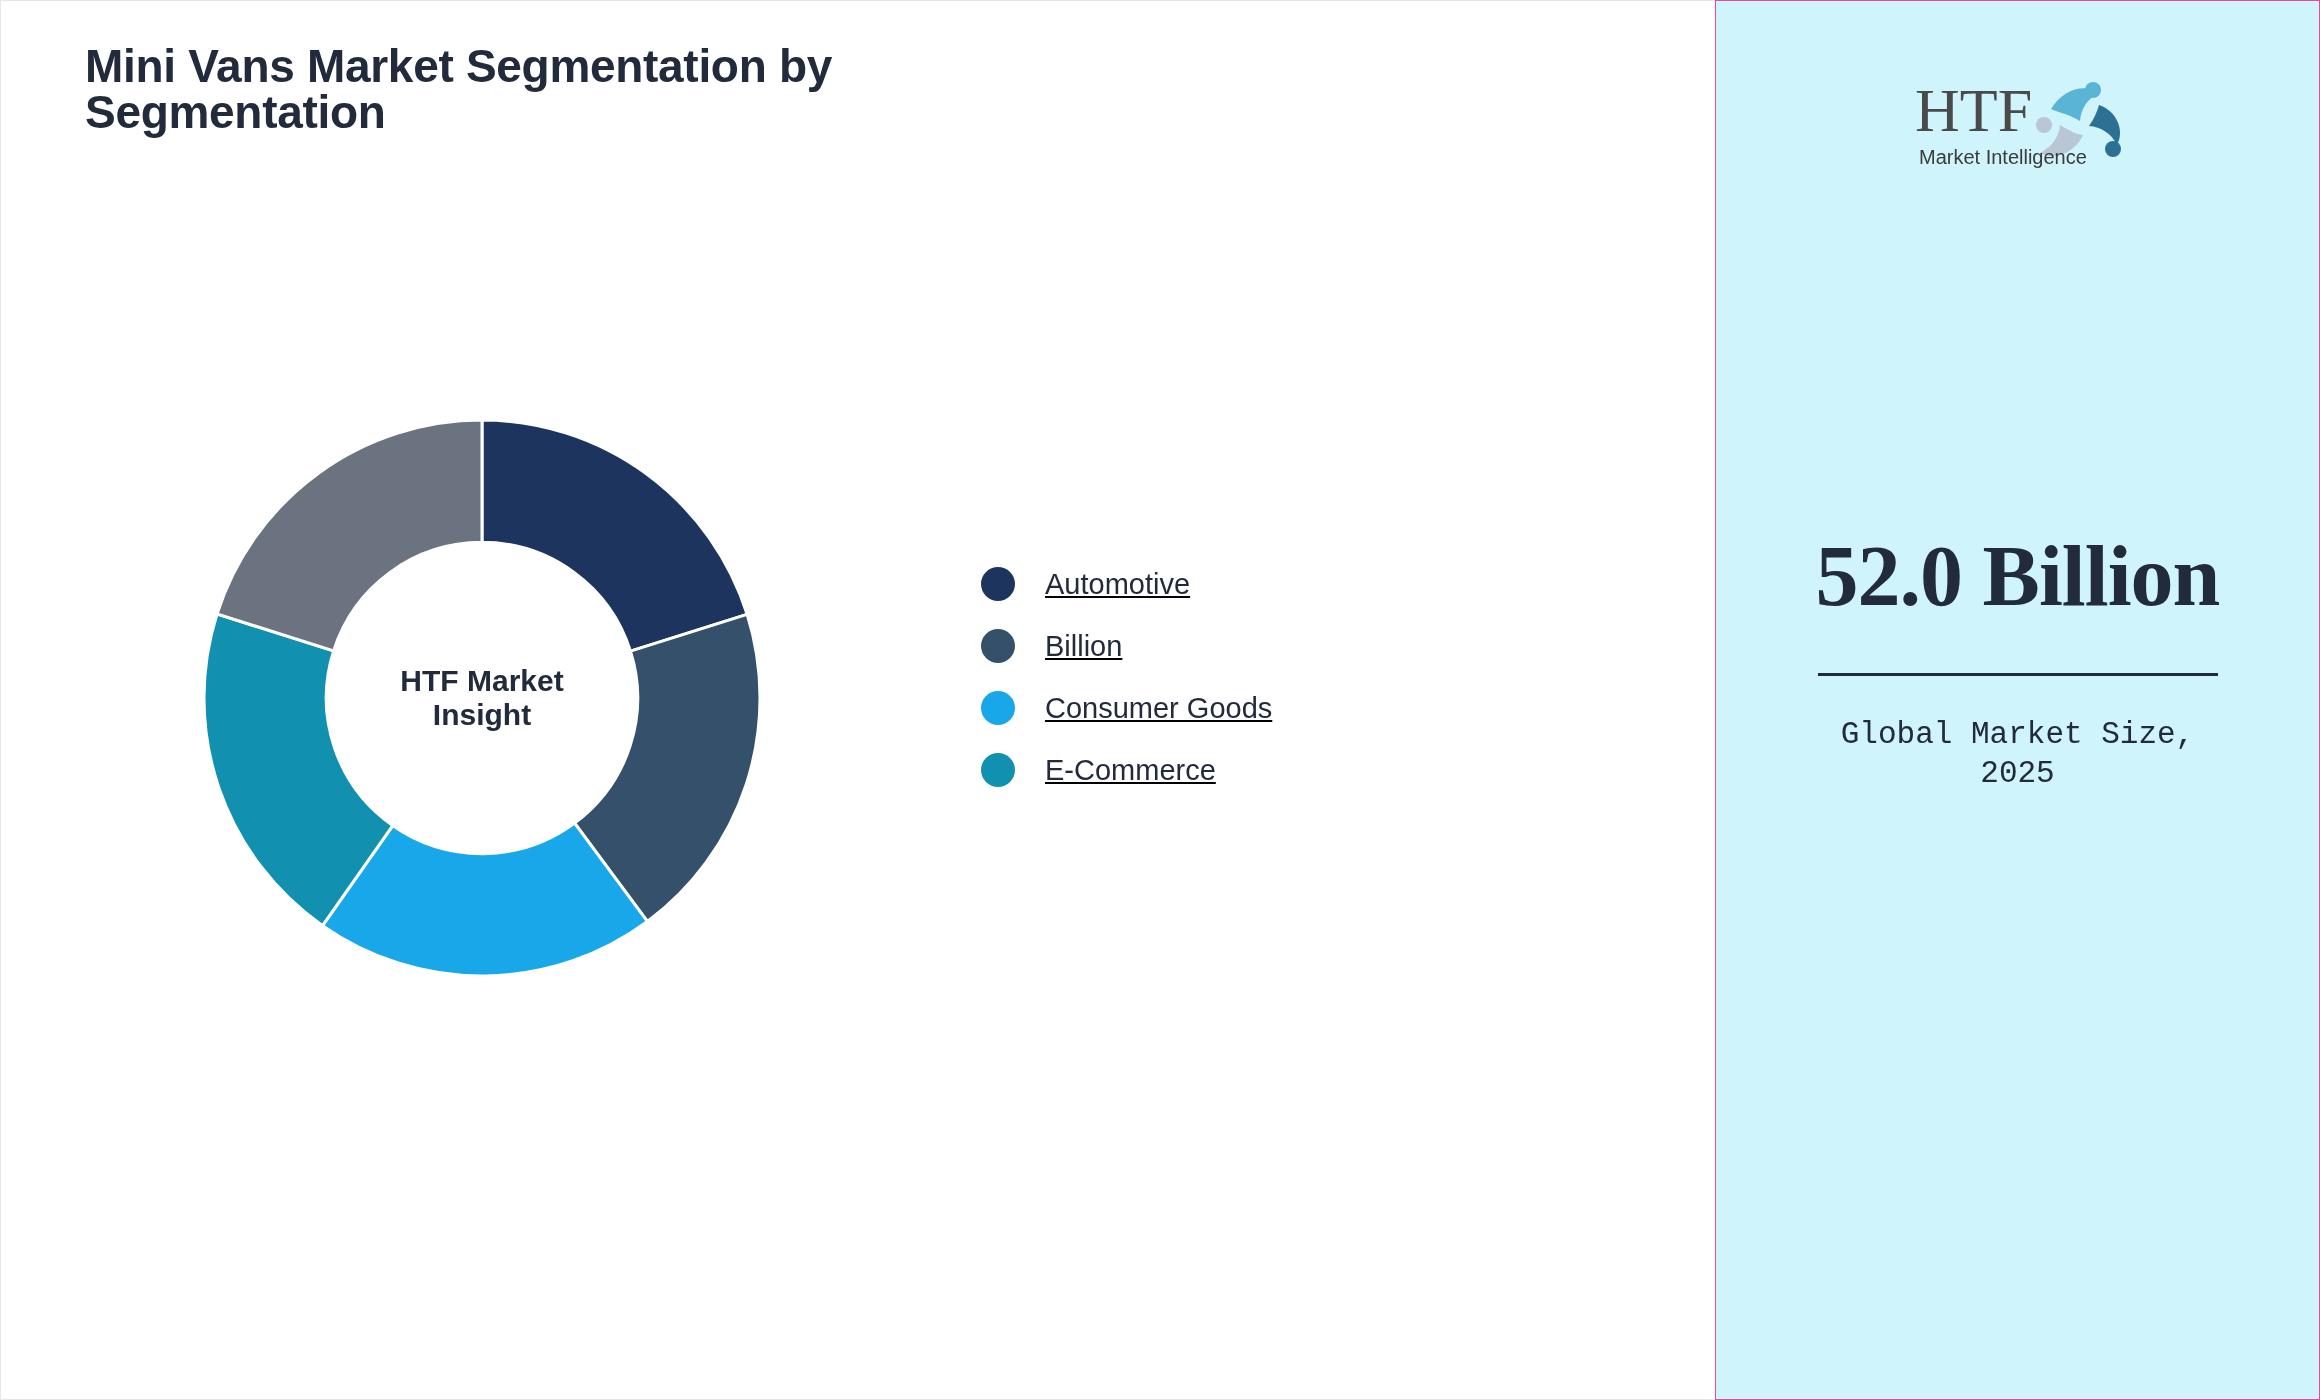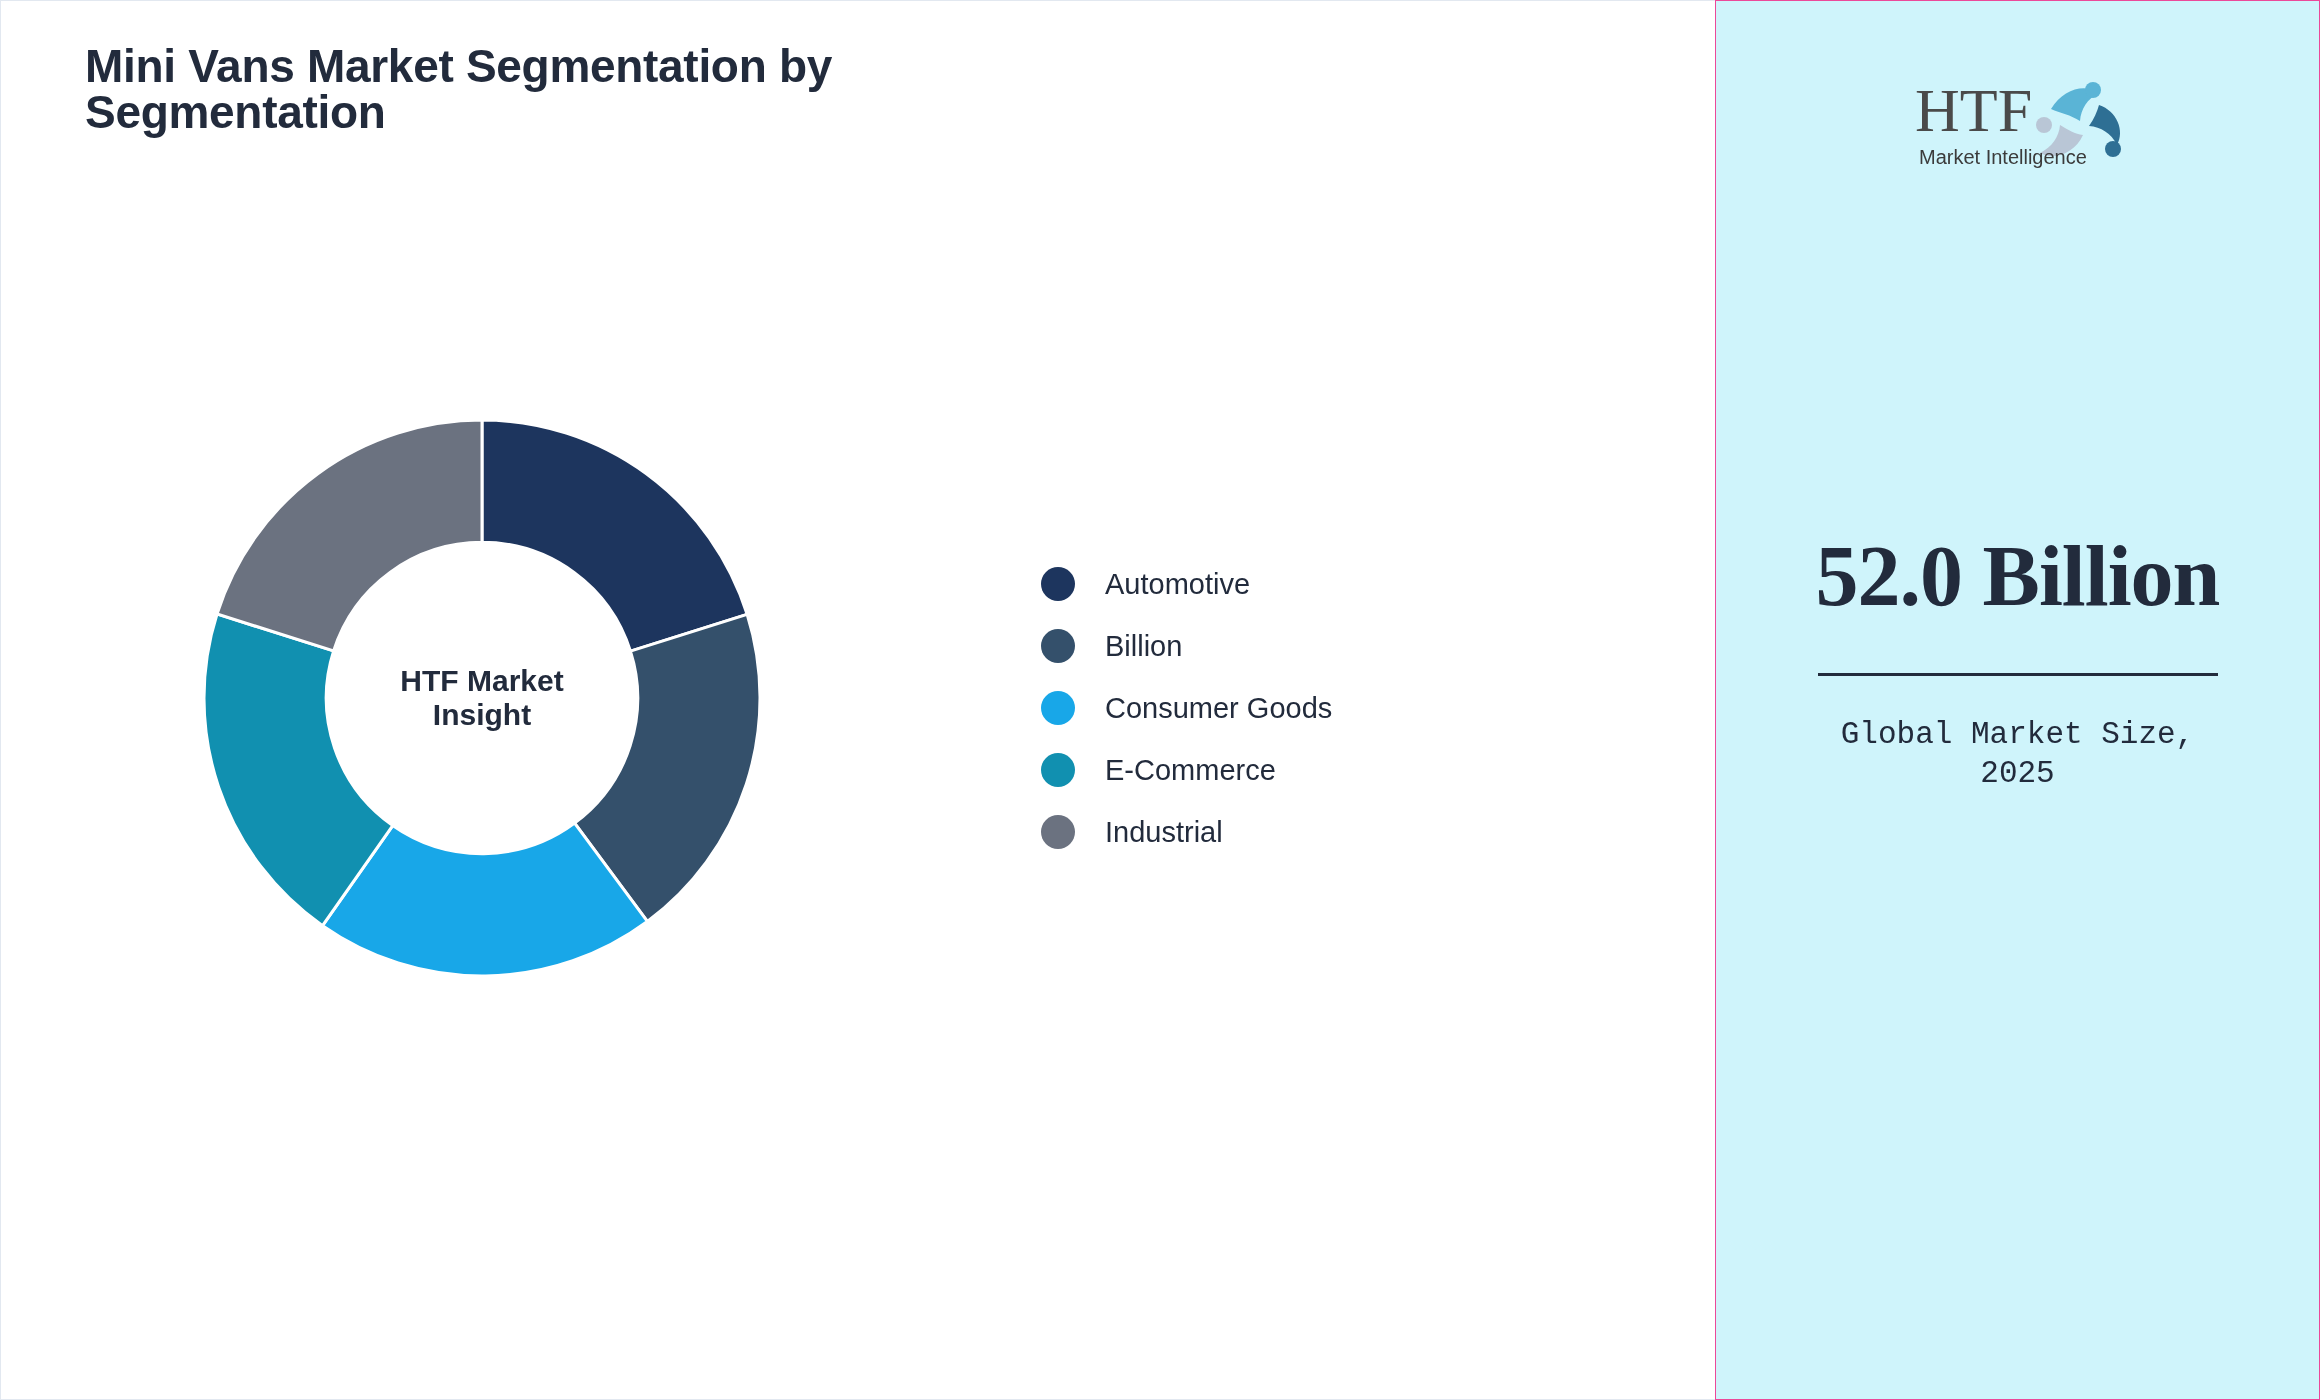--- a/index.html
+++ b/index.html
@@ -79,23 +79,24 @@
     text-align: center;
     font-size: 30px;
     line-height: 1.15;
     font-weight: bold;
     color: #222b3c;
   }
 
   
   #legend {
     position: absolute;
-    left: 1040px;
+    left: 980px;
     top: 552px;
     width: 480px;
+    text-decoration: underline;
   }
   .legend-item {
     display: flex;
     align-items: center;
     height: 62px;
   }
   .legend-swatch {
     width: 34px;
     height: 34px;
     border-radius: 50%;
@@ -197,24 +198,20 @@
           <span class="legend-label">Billion</span>
         </div>
         <div class="legend-item">
           <span class="legend-swatch" style="background: rgb(24, 167, 232);"></span>
           <span class="legend-label">Consumer Goods</span>
         </div>
         <div class="legend-item">
           <span class="legend-swatch" style="background: rgb(17, 144, 176);"></span>
           <span class="legend-label">E-Commerce</span>
         </div>
-        <div class="legend-item">
-          <span class="legend-swatch" style="background: rgb(107, 114, 128);"></span>
-          <span class="legend-label">Industrial</span>
-        </div>
       </div>
 
   </div>
 
   <div id="right-panel">
 
     <div id="logo">
       <svg viewBox="0 0 230 110" width="230" height="110">
 
         <text x="12" y="68" font-family="'Liberation Serif', serif" font-size="62" fill="#4a4a4a">HTF</text>

